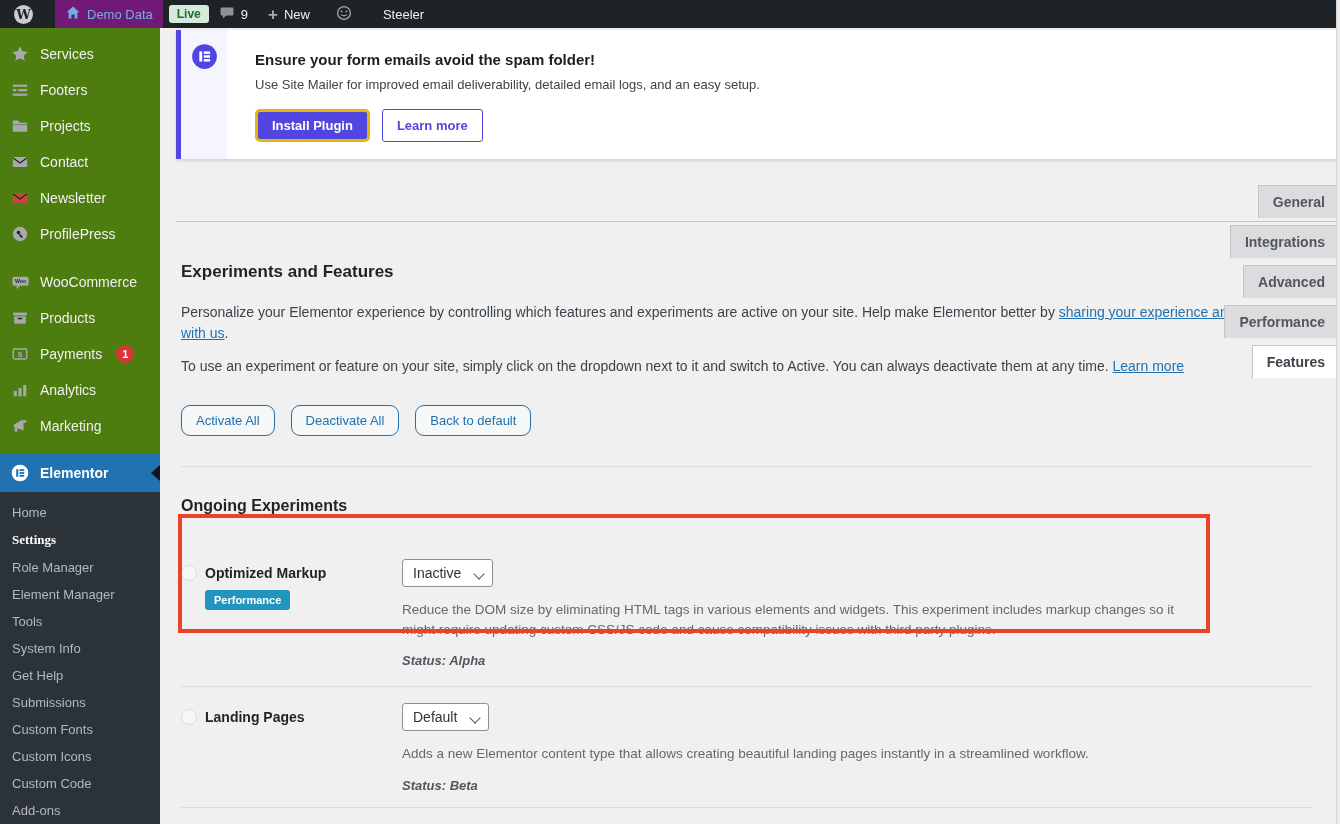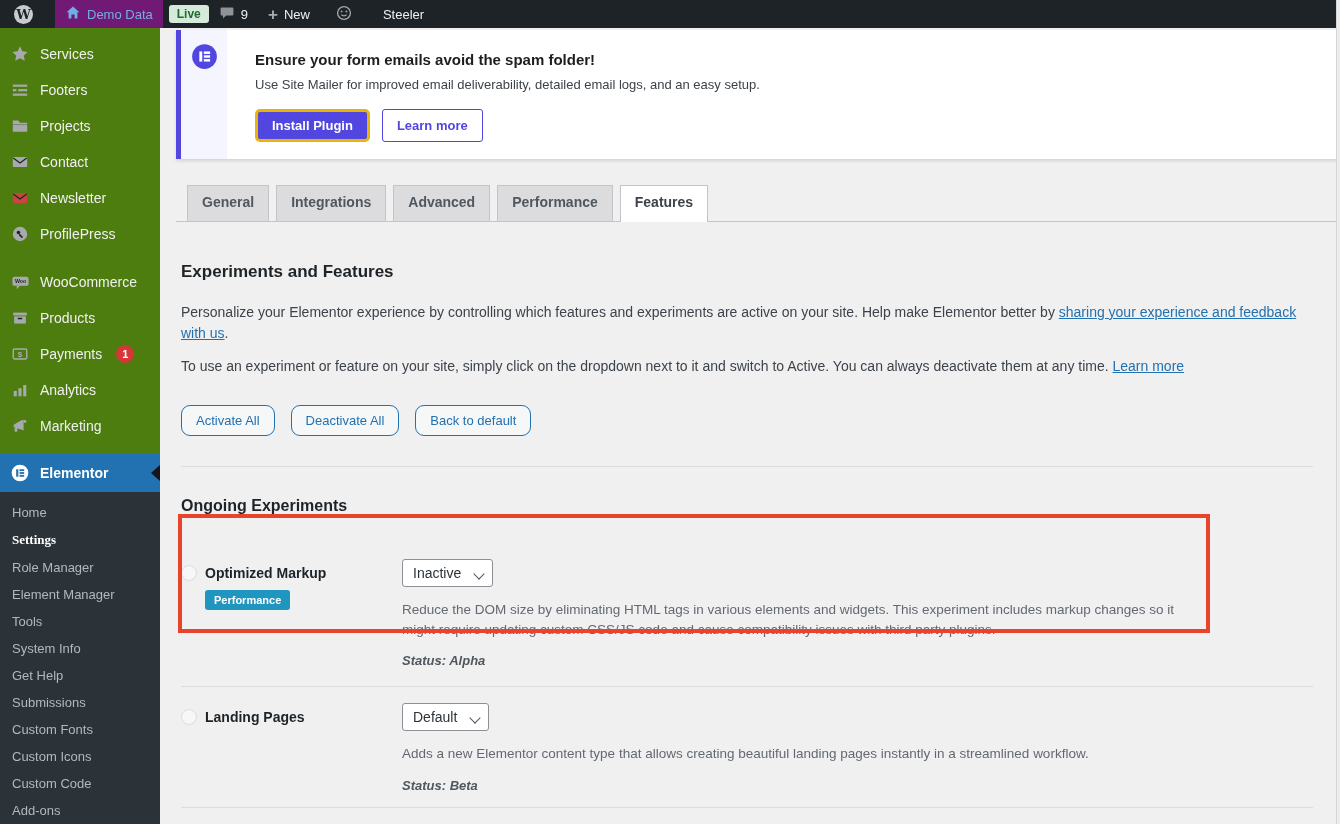--- a/index.html
+++ b/index.html
@@ -47,21 +47,21 @@
   .banner-btns { margin-top:17px; display:flex; gap:12px; }
   .btn-purple { background:#5246e1; color:#fff; border:3px solid #eab308; border-radius:5px;
                 font-size:13px; font-weight:bold; padding:6px 14px; cursor:pointer;
                 font-family:"Liberation Sans", sans-serif; }
   .btn-purple-outline { background:#fff; color:#5246e1; border:1px solid #5246e1; border-radius:3px;
                 font-size:13px; font-weight:bold; padding:6px 14px; cursor:pointer;
                 font-family:"Liberation Sans", sans-serif; }
 
   
   .tabbar { position:absolute; left:176px; top:185px; width:1164px; height:37px; padding-left:11px;
-            border-bottom:1px solid #c3c4c7; display:flex; align-items:flex-end; gap:7px; z-index:5; }
+            border-bottom:1px solid #c3c4c7; display:flex; align-items:flex-end; gap:7px; z-index:5;flex-direction:column; }
   .tab { background:#dcdcde; border:1px solid #c3c4c7; border-bottom:none; color:#50575e;
          font-size:14px; font-weight:bold; padding:8px 14px; height:36px; cursor:pointer; }
   .tab.active { background:#fff; color:#3c434a; height:37px; margin-bottom:-1px; }
 
   
   .content { position:absolute; left:176px; top:222px; width:1164px; padding:0 27px 0 5px; color:#3c434a; }
   .content h2 { font-size:17px; font-weight:bold; color:#1d2327; margin:40px 0 0 0; }
   .intro { font-size:14px; line-height:1.5; margin:20px 0 0 0; }
   .intro + .intro { margin-top:12px; }
   a.wp-link { color:#2271b1; text-decoration:underline; cursor:pointer; }

